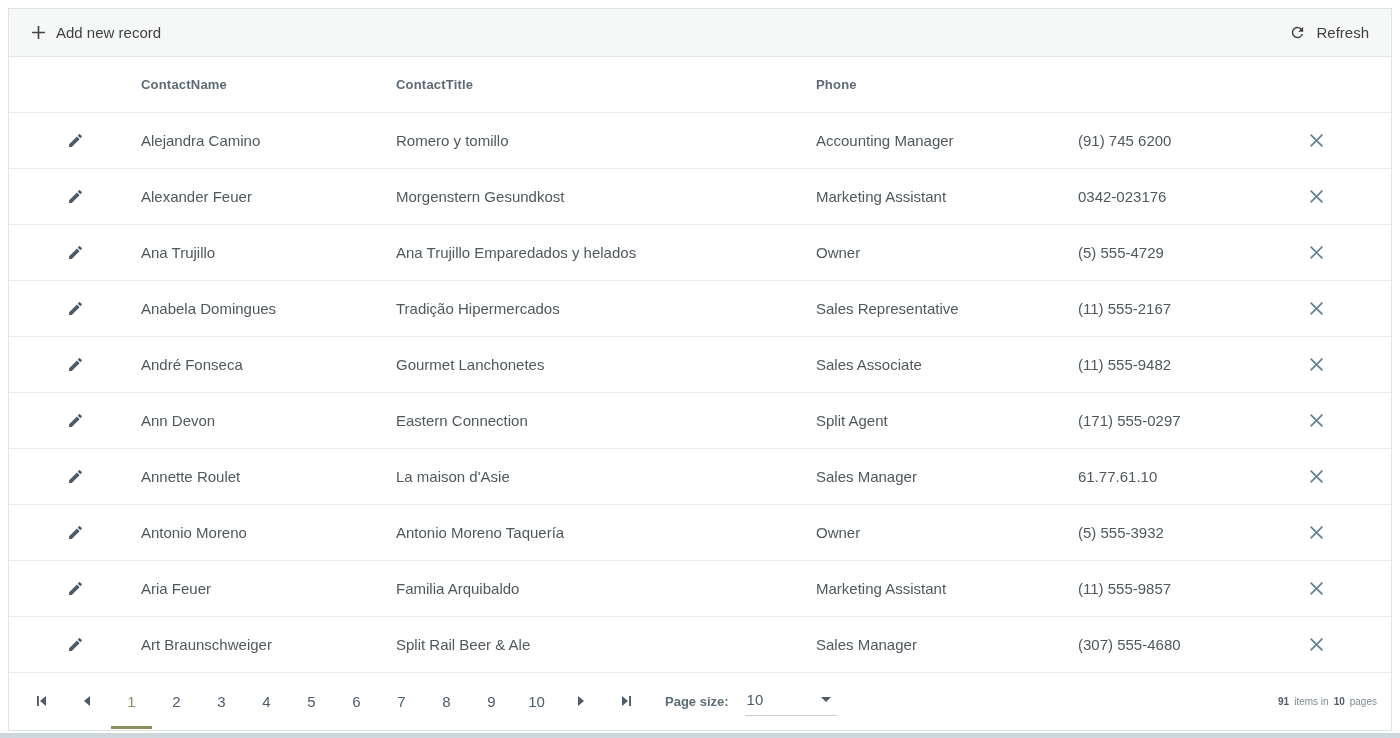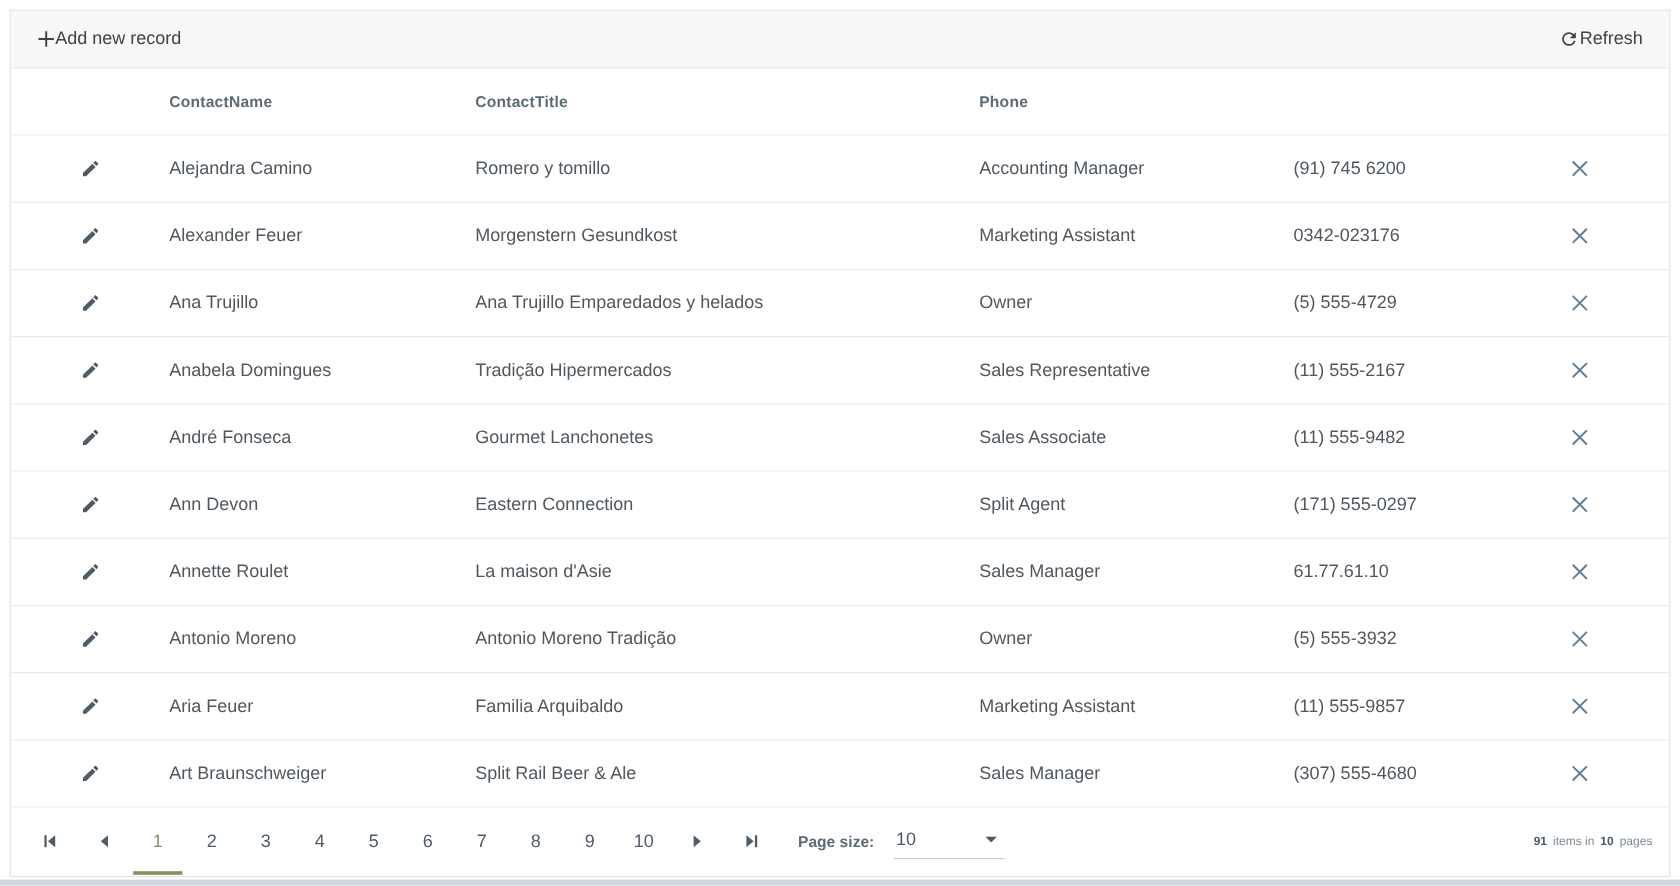--- a/index.html
+++ b/index.html
@@ -10,21 +10,21 @@
     position: absolute; left: 8px; top: 8px; width: 1384px; height: 723px;
     background: #fff; border: 1px solid #dee3e6;
   }
 
   
   .toolbar {
     height: 48px; background: #f6f7f7; border-bottom: 1px solid #e3e7e9;
     display: flex; align-items: center; padding: 0 14px;
   }
   .toolbar-btn {
-    display: flex; align-items: center; 
+    display: flex; align-items: center; gap: 10px;
     background: none; border: none; cursor: pointer;
     font-family: "Liberation Sans", sans-serif;
     font-size: 15px; color: #424242; padding: 6px 8px;
   }
   .toolbar-spacer { flex: 1; }
   .icon-svg { display: block; }
 
   
   .thead-row, .trow {
     display: grid;
@@ -293,21 +293,21 @@
       <div class="td cell-edit">
         <button class="icon-btn">
           <span>
             <svg class="icon-svg" width="17" height="17" viewBox="0 0 24 24">
                 <path fill="#4e5b68" d="M3 17.25V21h3.75L17.81 10.19l-3.75-3.75L3 17.25zM20.71 7.04c.39-.39.39-1.02 0-1.41l-2.34-2.34a.996.996 0 0 0-1.41 0l-1.83 1.83 3.75 3.75 1.83-1.83z"></path>
               </svg>
           </span>
         </button>
       </div>
       <div class="td">Antonio Moreno</div>
-      <div class="td">Antonio Moreno Tradição</div>
+      <div class="td">Antonio Moreno Taquería</div>
       <div class="td">Owner</div>
       <div class="td">(5) 555-3932</div>
       <div class="td cell-delete">
         <button class="icon-btn">
           <span>
             <svg class="icon-svg" width="15" height="15" viewBox="0 0 14 14">
                 <path d="M1.5 1.5l11 11m0-11l-11 11" stroke="#5f7d96" stroke-width="1.5" fill="none"></path>
               </svg>
           </span>
         </button>

